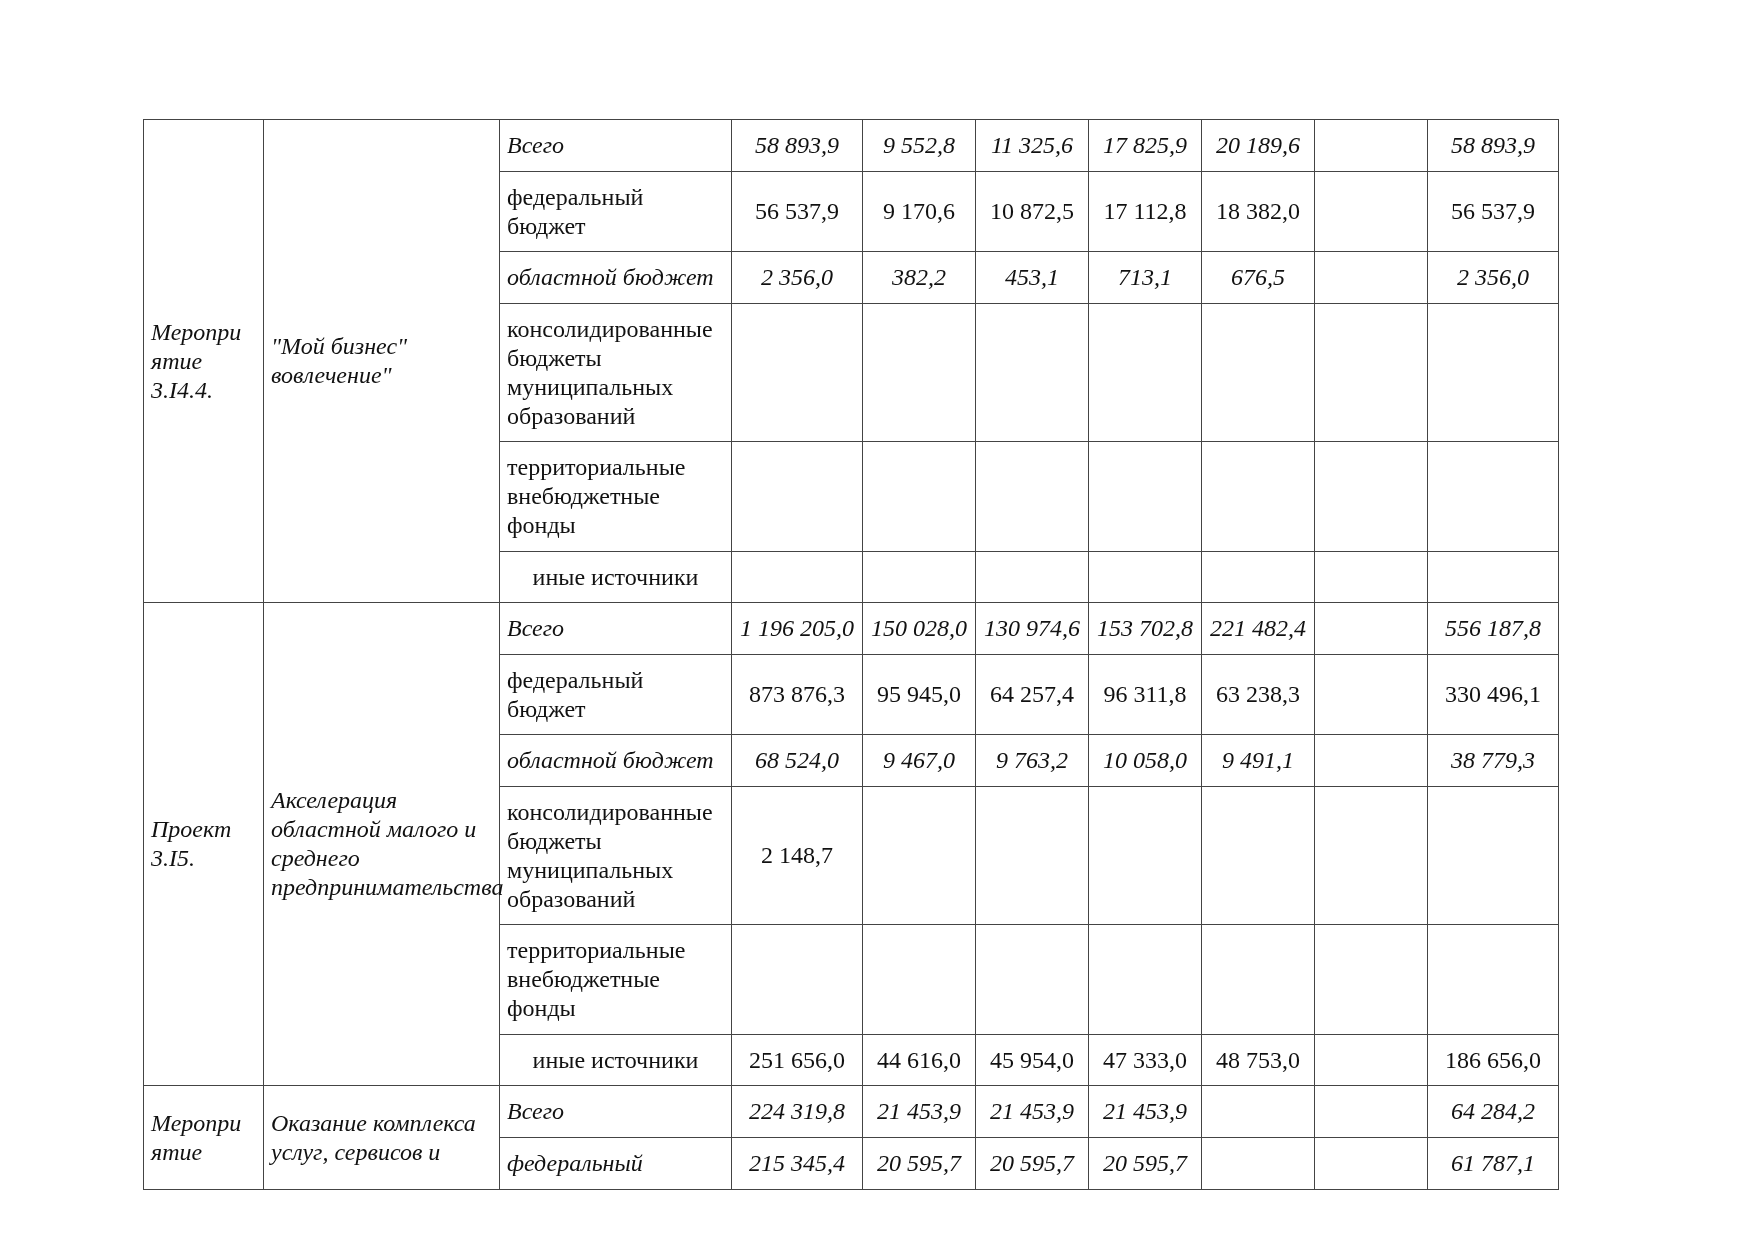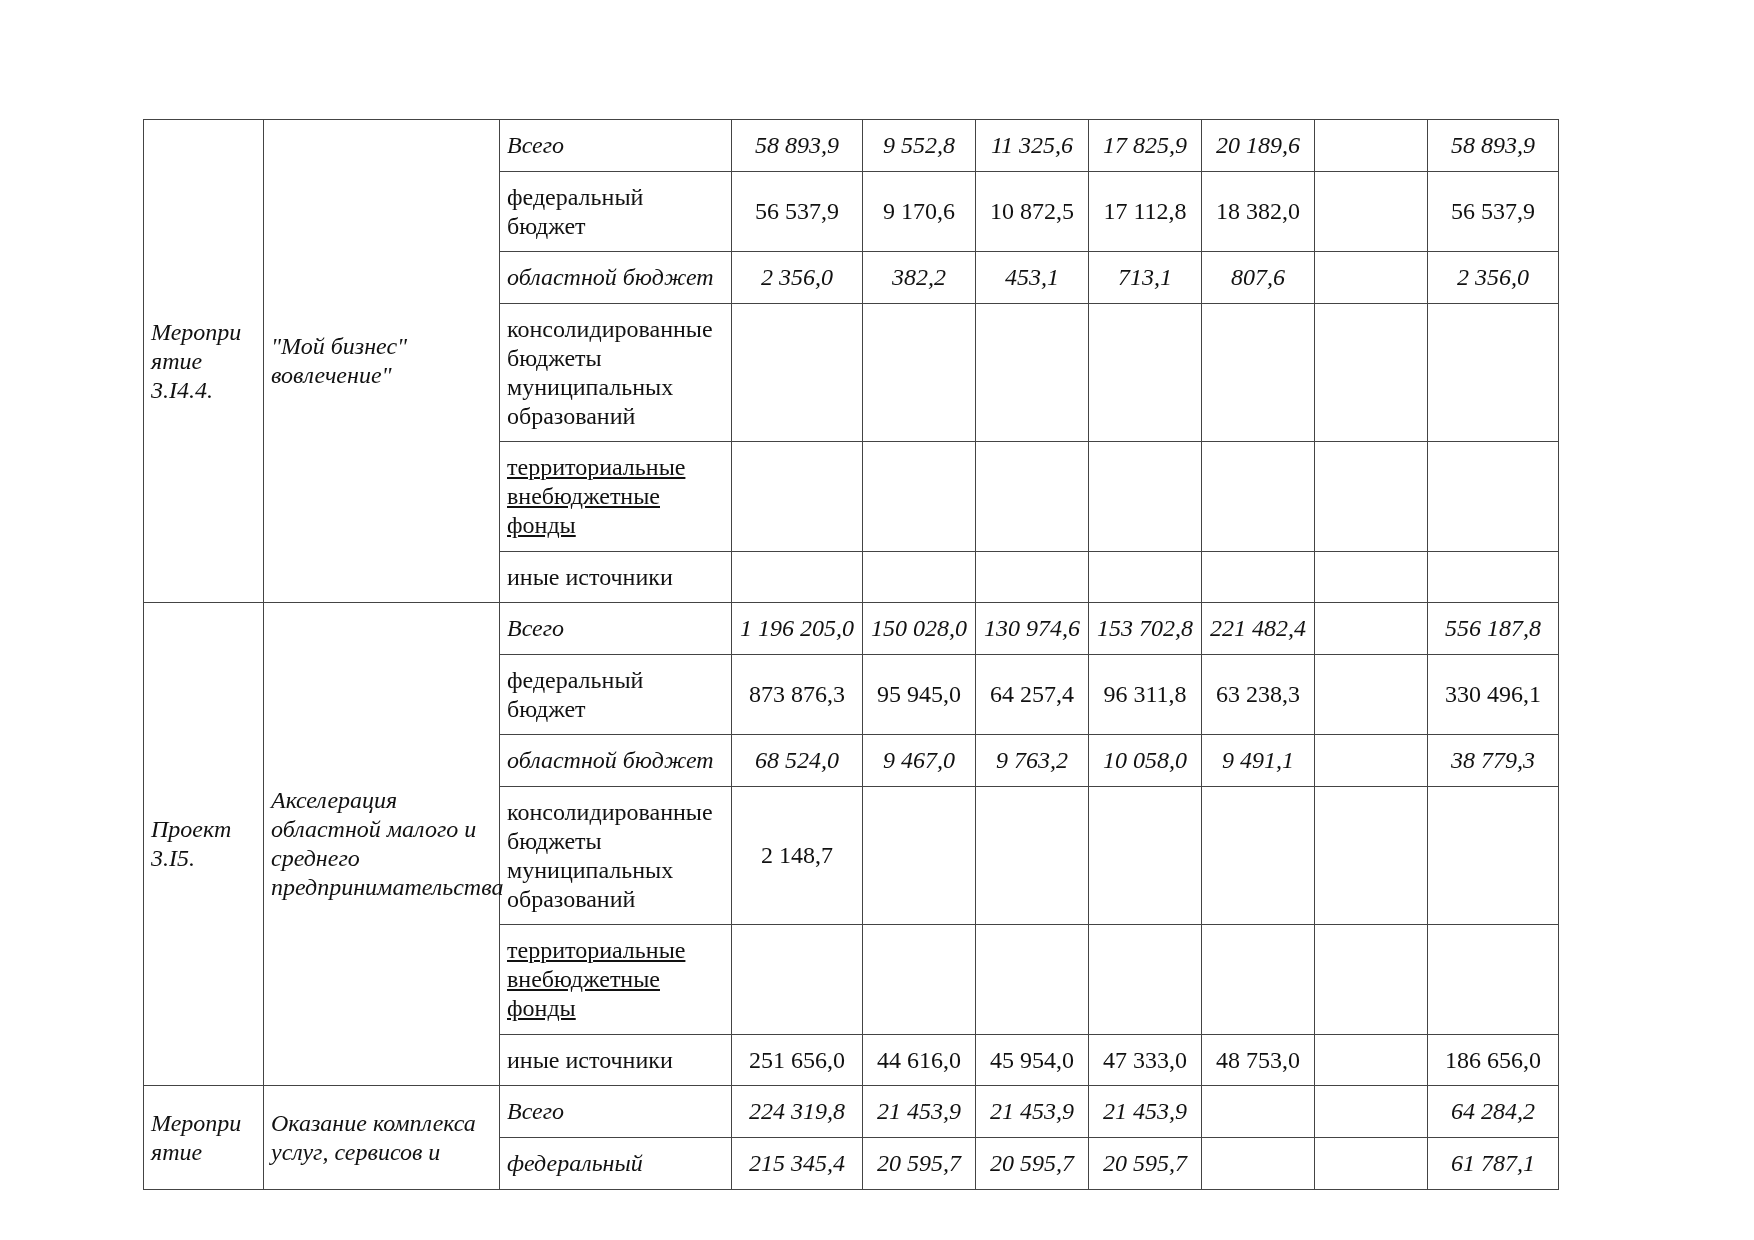--- a/index.html
+++ b/index.html
@@ -8,22 +8,22 @@
   table.budget { position:absolute; left:143px; top:119px; border-collapse:collapse;
                  table-layout:fixed; width:1415px; }
   table.budget td { border:1.6px solid #444; font-size:24px; line-height:29px;
                     padding:0 7px; vertical-align:middle; }
   td.code, td.name { vertical-align:top; padding-top:10px; }
   td.src { text-align:left; }
   td.num { text-align:center; padding:0 2px; white-space:nowrap; }
   col.c1 { width:120px; } col.c2 { width:236px; } col.c3 { width:232px; }
   col.c4 { width:131px; } col.cy { width:113px; } col.c10 { width:131px; }
   tr.h51 td { height:51px;font-style:italic; } tr.h80 td { height:79px; }
-  tr.h137 td { height:137px; } tr.h110 td { height:109px;text-decoration:underline; }
-  tr.h52 td { height:50px; }
+  tr.h137 td { height:137px; } tr.h110 td { height:109px; }
+  tr.h52 td { height:50px;text-align:center; }
 </style>
 </head>
 <body>
 
 <table class="budget">
   <colgroup>
     <col class="c1">
       <col class="c2">
       <col class="c3">
       <col class="c4">
@@ -61,21 +61,21 @@
       <td class="num">18 382,0</td>
       <td class="num"></td>
       <td class="num">56 537,9</td>
     </tr>
     <tr class="h51">
       <td class="src">областной бюджет</td>
       <td class="num">2 356,0</td>
       <td class="num">382,2</td>
       <td class="num">453,1</td>
       <td class="num">713,1</td>
-      <td class="num">807,6</td>
+      <td class="num">676,5</td>
       <td class="num"></td>
       <td class="num">2 356,0</td>
     </tr>
     <tr class="h137">
       <td class="src">консолидированные бюджеты муниципальных образований</td>
       <td class="num"></td>
       <td class="num"></td>
       <td class="num"></td>
       <td class="num"></td>
       <td class="num"></td>

